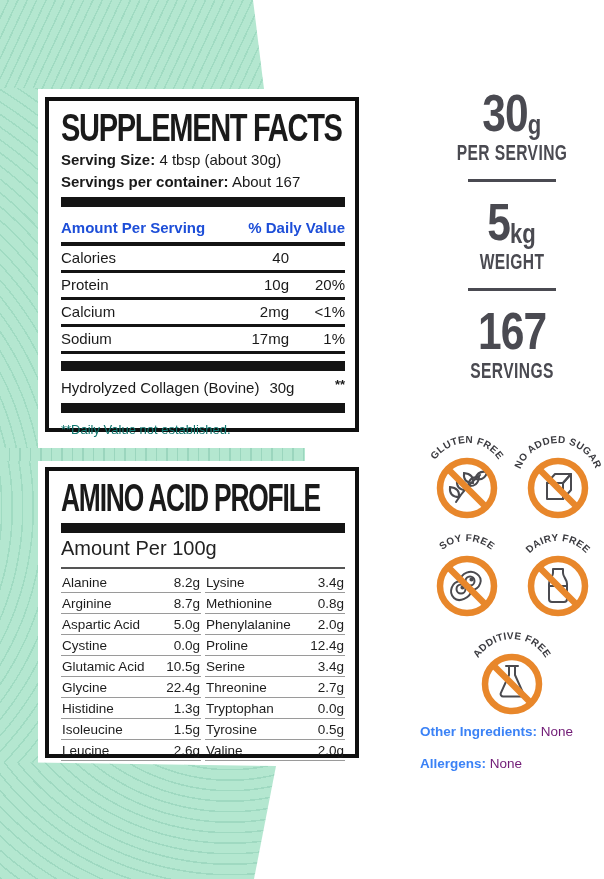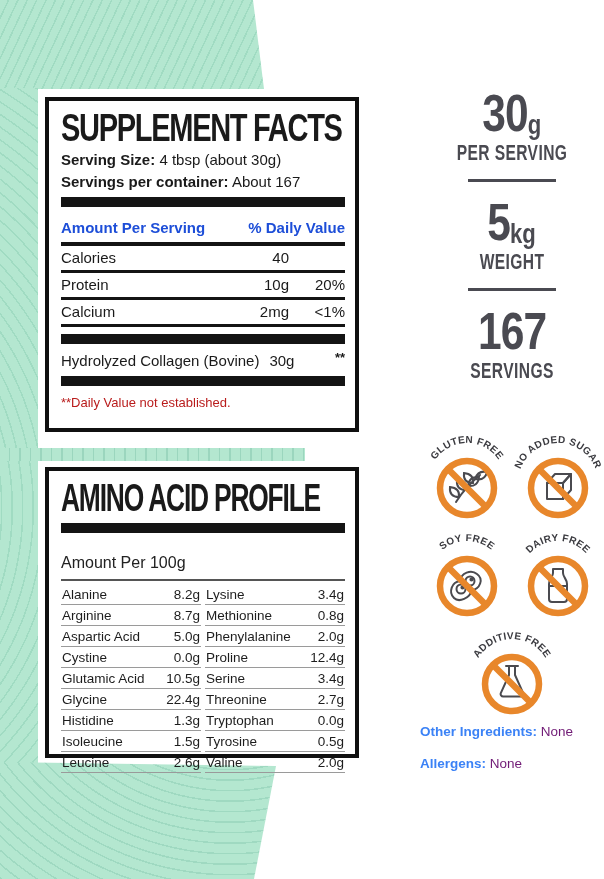--- a/index.html
+++ b/index.html
@@ -46,23 +46,23 @@
 
   .nrow { display:grid; grid-template-columns:1fr 64px 56px; align-items:center; height:27px;
           border-bottom:3px solid #141414; font-size:15px; color:#1a1a1a; }
   .nrow .amt { text-align:right; }
   .nrow .dv  { text-align:right; }
 
   .collagen-row { display:flex; align-items:center; font-size:15px; color:#1a1a1a; margin:8px 0 7px 0; }
   .collagen-row .amt { margin-left:10px; }
   .collagen-row .stars { margin-left:auto; font-weight:700; font-size:13px; position:relative; top:-3px; }
 
-  .footnote { font-size:13px; color:#b91c1c; margin-top:9px; }
-
-  .amino-sub { font-size:16px; color:#222; margin-top:21px; padding-bottom:7px; border-bottom:2px solid #555; }
+  .footnote { font-size:13px; color:#0f766e; margin-top:9px; }
+
+  .amino-sub { font-size:20px; color:#222; margin-top:4px; padding-bottom:7px; border-bottom:2px solid #555; }
   .amino-cols { display:flex; gap:4px; margin-top:3px; }
   .amino-col { flex:1; }
   .arow { display:flex; justify-content:space-between; font-size:13.5px; color:#1d1d1d;
           padding:3px 1px 2px 1px; border-bottom:1px solid #9a9a9a; height:21px; align-items:center; }
 
   
   .stats { position:absolute; left:420px; top:88px; width:184px; text-align:center; color:#4a4a51; }
   .stat-value { font-weight:700; font-size:50px; line-height:1.0; letter-spacing:-1px;
                 display:inline-block; transform:scale(0.85,1.05); white-space:nowrap; }
   .stat-unit { font-size:26px; position:relative; top:3px; letter-spacing:0; }
@@ -116,20 +116,25 @@
     <div class="nrow">
       <span>Protein</span>
       <span class="amt">10g</span>
       <span class="dv">20%</span>
     </div>
     <div class="nrow">
       <span>Calcium</span>
       <span class="amt">2mg</span>
       <span class="dv">&lt;1%</span>
     </div>
+    <div class="nrow">
+      <span>Sodium</span>
+      <span class="amt">17mg</span>
+      <span class="dv">1%</span>
+    </div>
     <div class="bar"></div>
     <div class="collagen-row">
       <span>Hydrolyzed Collagen (Bovine)</span>
       <span class="amt">30g</span>
       <span class="stars">**</span>
     </div>
     <div class="bar" style="margin-top:0;"></div>
     <p class="footnote">**Daily Value not established.</p>
   </section>
 

